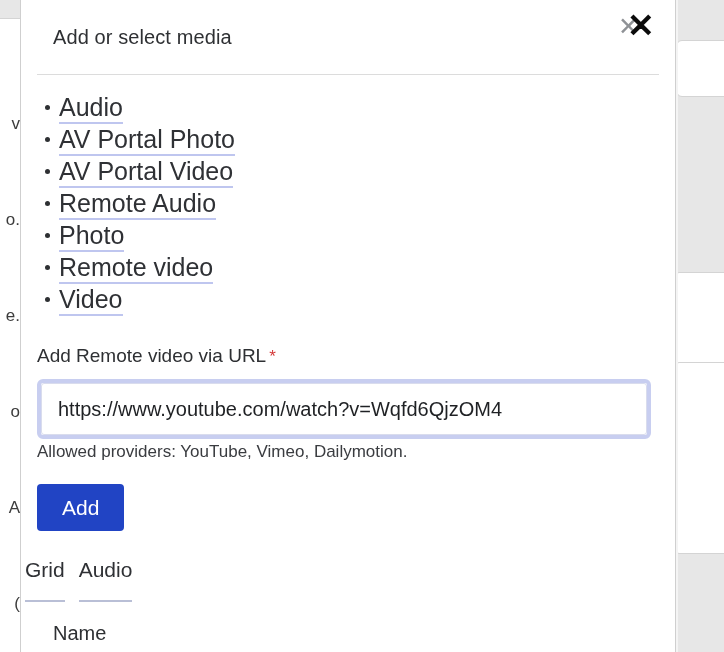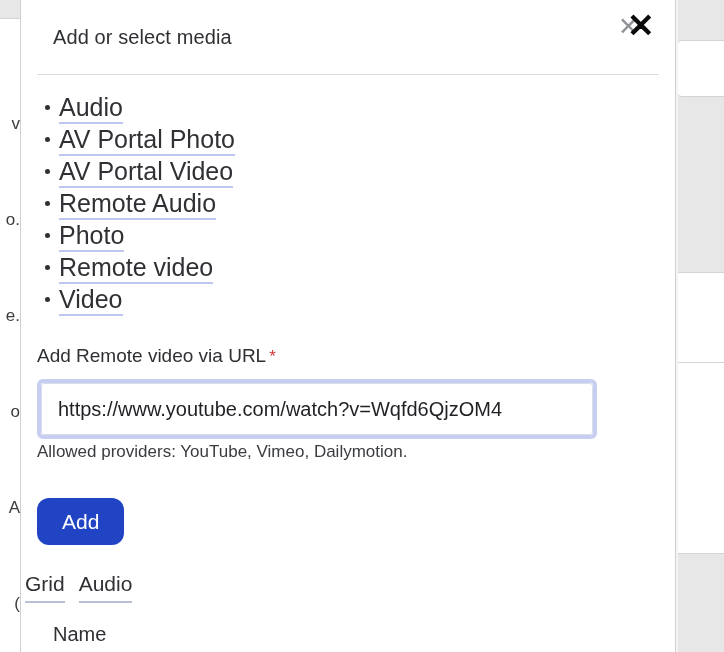--- a/index.html
+++ b/index.html
@@ -173,21 +173,21 @@
     display: inline-block;
   }
   .required-mark {
     color: #d43939;
     font-size: 17px;
     margin-left: 3px;
   }
 
   .url-input-wrap {
     margin-top: 12px;
-    width: 560px;
+    width: 614px;
     box-sizing: border-box;
     border: 4px solid #c8cef0;
     border-radius: 6px;
     background: #ffffff;
   }
   .url-input {
     display: block;
     width: 100%;
     box-sizing: border-box;
     height: 52px;
@@ -201,47 +201,47 @@
     padding: 0 16px;
     caret-color: #1f2124;
   }
   .helper-text {
     margin-top: 3px;
     font-size: 17px;
     color: #3a3c40;
   }
 
   .add-button {
-    margin-top: 36px;
+    margin-top: 22px;
     display: inline-block;
     background: #2144c4;
     color: #ffffff;
     border: none;
-    border-radius: 12px;
+    border-radius: 4px;
     font-family: "Liberation Sans", sans-serif;
     font-size: 21px;
     padding: 13px 25px;
     cursor: pointer;
     line-height: 1;
   }
 
   
   .view-tabs {
     margin-top: 27px;
     margin-left: -12px;
     display: flex;
     gap: 14px;
     align-items: flex-end;
   }
   .view-tab {
     font-size: 21px;
     color: #2f3135;
     text-decoration: none;
     border-bottom: 2px solid #b9bfd6;
-    padding-bottom: 5px;
+    padding-bottom: 18px;
     cursor: pointer;
   }
 
   .results-area {
     margin-top: 10px;
     padding-left: 16px;
   }
   .column-header {
     font-size: 20px;
     color: #2e3033;

